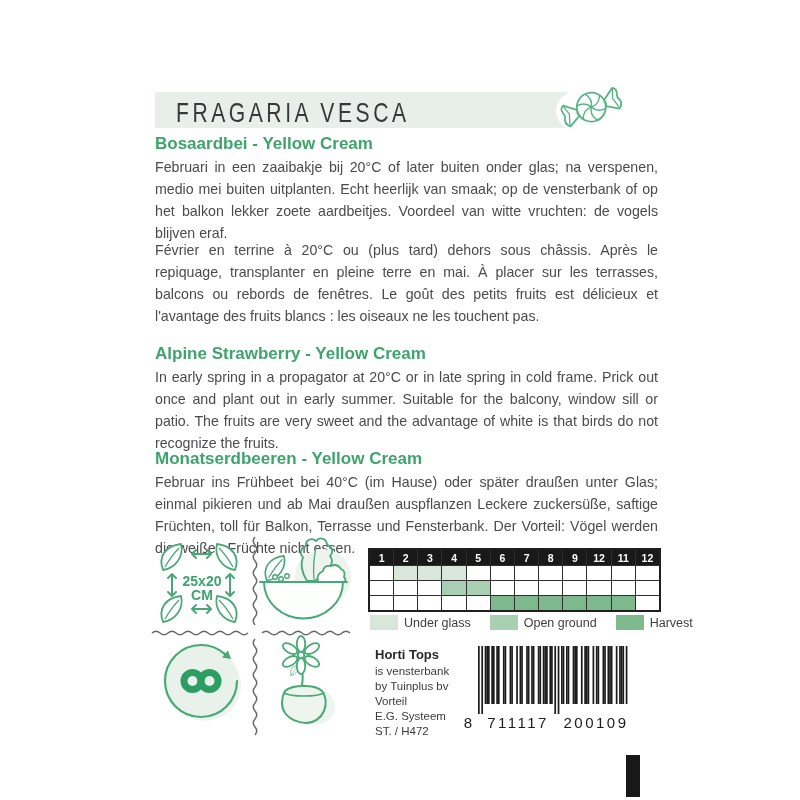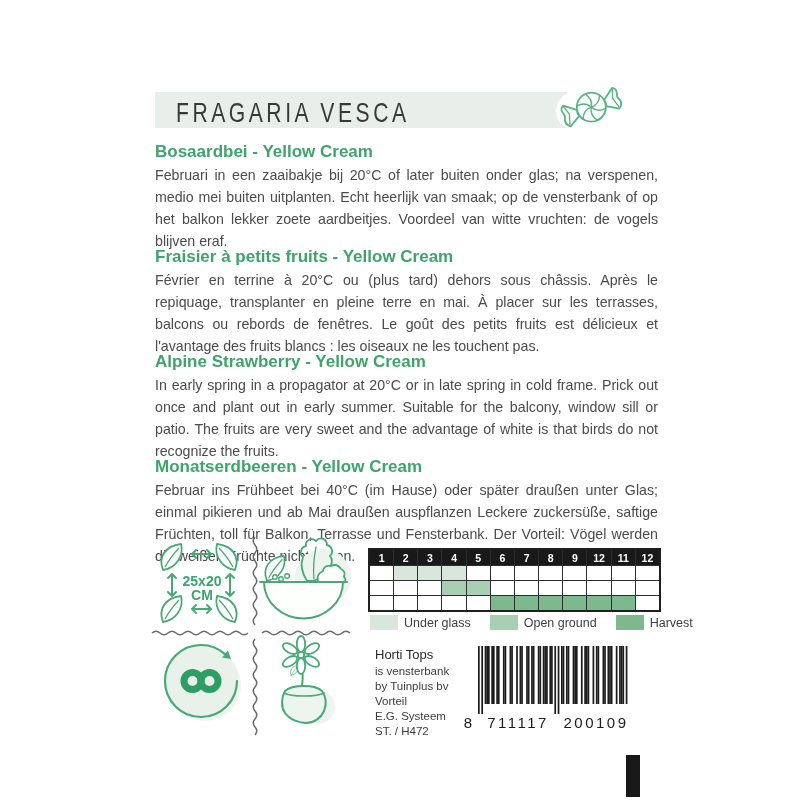--- a/index.html
+++ b/index.html
@@ -11,42 +11,42 @@
   
   .banner{left:155px;top:92px;width:412px;height:36px;background:#e8eee9}
   .banner-cut{left:556px;top:92px;width:38px;height:38px;border-radius:50%;background:#ffffff}
   .title{
     left:176px;top:97px;font-size:24px;letter-spacing:4px;color:#38383a;
     transform:scale(.88,1.12);transform-origin:left top;white-space:nowrap;
   }
   .candy{left:557px;top:80px}
   
   .section{left:155px;width:503px}
-  .section h2{margin:8px 0 3px 0;font-size:17px;line-height:19px;color:#3ea46c;font-weight:bold}
+  .section h2{margin:0 0 3px 0;font-size:17px;line-height:19px;color:#3ea46c;font-weight:bold}
   .section p{margin:0;font-size:14.2px;line-height:22px;color:#4b4b4d;text-align:justify}
   #sec-nl{top:134px}#sec-fr{top:239px}#sec-en{top:344px}#sec-de{top:449px}
   
   .icons{left:148px;top:535px}
   
   .cal{
     left:368px;top:548px;width:293px;box-sizing:border-box;
     display:grid;grid-template-columns:repeat(12,1fr);
     grid-template-rows:15px 14px 14px 14px;gap:1px;
     background:#2e2e2e;border:2px solid #1f1f1f;
   }
   .cal-h{background:#191919;color:#fff;font-size:10.5px;font-weight:bold;
     display:flex;align-items:center;justify-content:center}
   .cal-c{background:#ffffff}
   .legend{left:370px;top:615px;display:flex;align-items:flex-start;
     font-size:12.5px;color:#3e3e40}
   .legend .li{display:flex;align-items:center;margin-right:19px}
   .legend .sw{width:28px;height:15px;margin-right:6px}
   
   .dist{left:375px;top:647px;font-size:11.5px;line-height:15px;color:#3c3c3e}
-  .dist .nm{font-size:13px;font-weight:normal;color:#29292b;line-height:16px;margin-bottom:1px}
+  .dist .nm{font-size:13px;font-weight:bold;color:#29292b;line-height:16px;margin-bottom:1px}
   .barcode{left:460px;top:646px}
   .barcode text{fill:#1c1c1c;font-size:15px}
   .mark{left:626px;top:755px;width:14px;height:42px;background:#181818}
   svg text{font-family:"Liberation Sans",sans-serif}
 </style>
 </head>
 <body>
 
 <div class="abs banner"></div>
 <div class="abs banner-cut"></div>
@@ -68,21 +68,20 @@
       <path d="M35,27 C38,22 37,17 34,13" transform="rotate(300 35 27)"></path>
     </g>
   </g>
 </svg>
 
 <div class="abs section" id="sec-nl">
   <h2>Bosaardbei - Yellow Cream</h2>
   <p>Februari in een zaaibakje bij 20°C of later buiten onder glas; na verspenen, medio mei buiten uitplanten. Echt heerlijk van smaak; op de vensterbank of op het balkon lekker zoete aardbeitjes. Voordeel van witte vruchten: de vogels blijven eraf.</p>
 </div>
 <div class="abs section" id="sec-fr">
-  <h2>Fraisier à petits fruits - Yellow Cream</h2>
   <p>Février en terrine à 20°C ou (plus tard) dehors sous châssis. Après le repiquage, transplanter en pleine terre en mai. À placer sur les terrasses, balcons ou rebords de fenêtres. Le goût des petits fruits est délicieux et l'avantage des fruits blancs : les oiseaux ne les touchent pas.</p>
 </div>
 <div class="abs section" id="sec-en">
   <h2>Alpine Strawberry - Yellow Cream</h2>
   <p>In early spring in a propagator at 20°C or in late spring in cold frame. Prick out once and plant out in early summer. Suitable for the balcony, window sill or patio. The fruits are very sweet and the advantage of white is that birds do not recognize the fruits.</p>
 </div>
 <div class="abs section" id="sec-de">
   <h2>Monatserdbeeren - Yellow Cream</h2>
   <p>Februar ins Frühbeet bei 40°C (im Hause) oder später draußen unter Glas; einmal pikieren und ab Mai draußen auspflanzen Leckere zuckersüße, saftige Früchten, toll für Balkon, Terrasse und Fensterbank. Der Vorteil: Vögel werden die weißen Früchte nicht essen.</p>
 </div>

